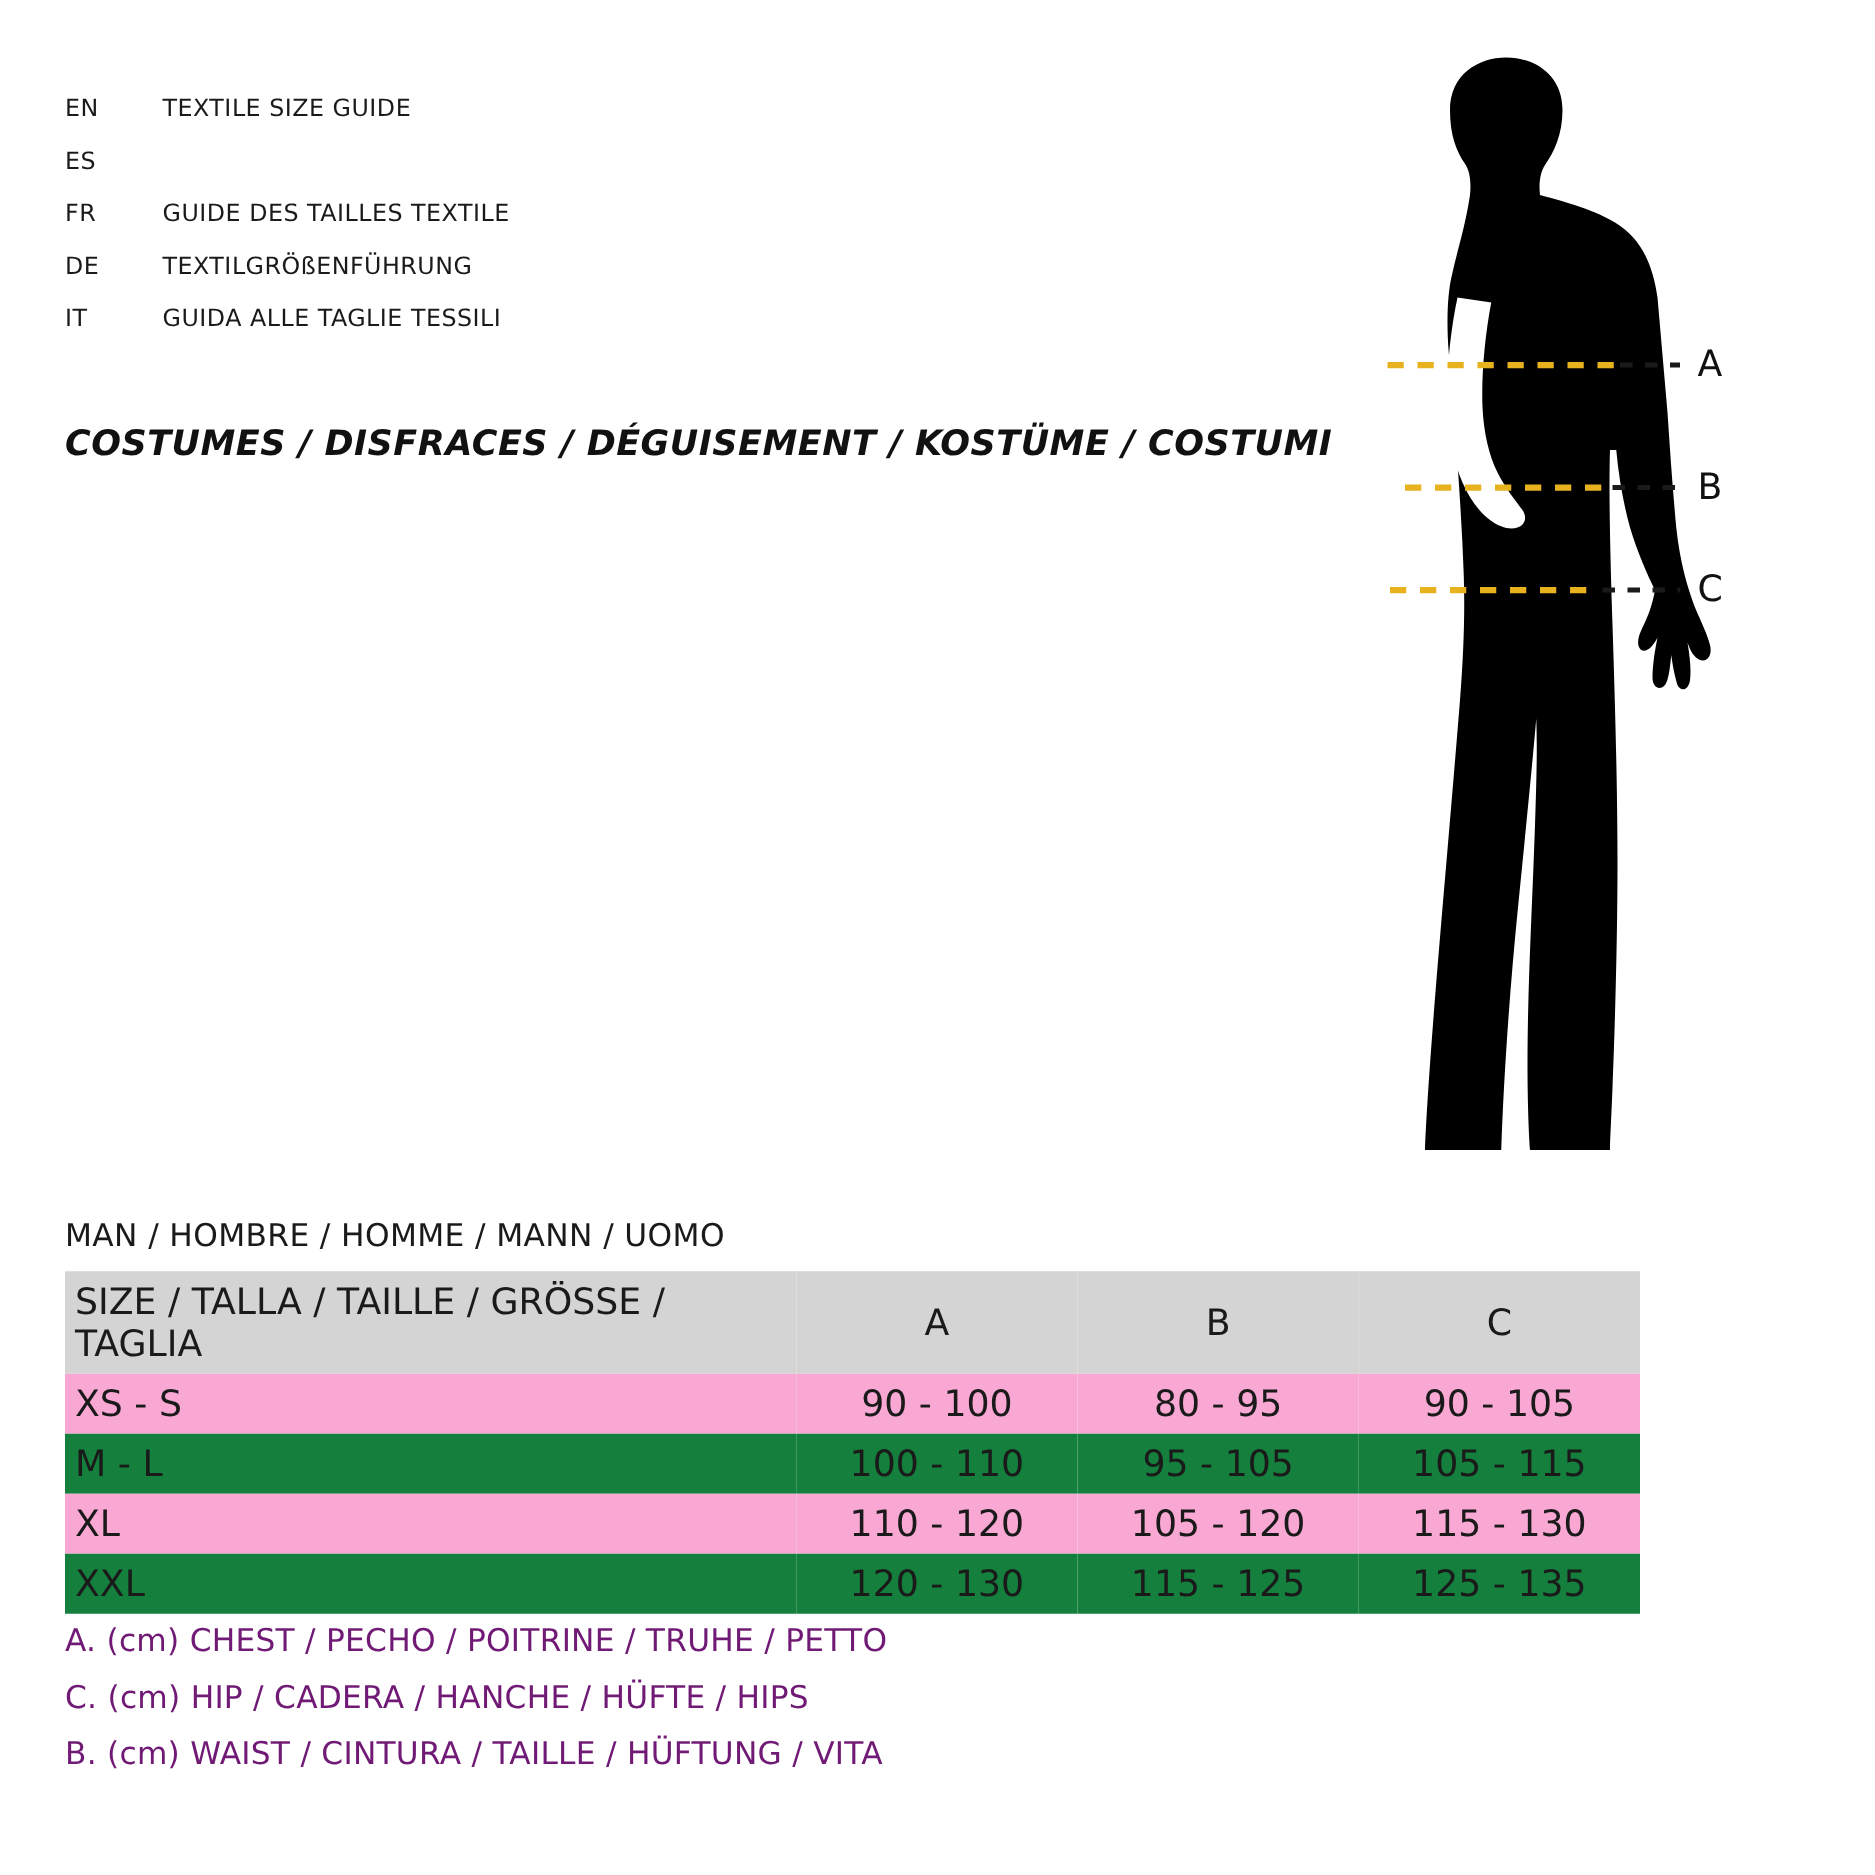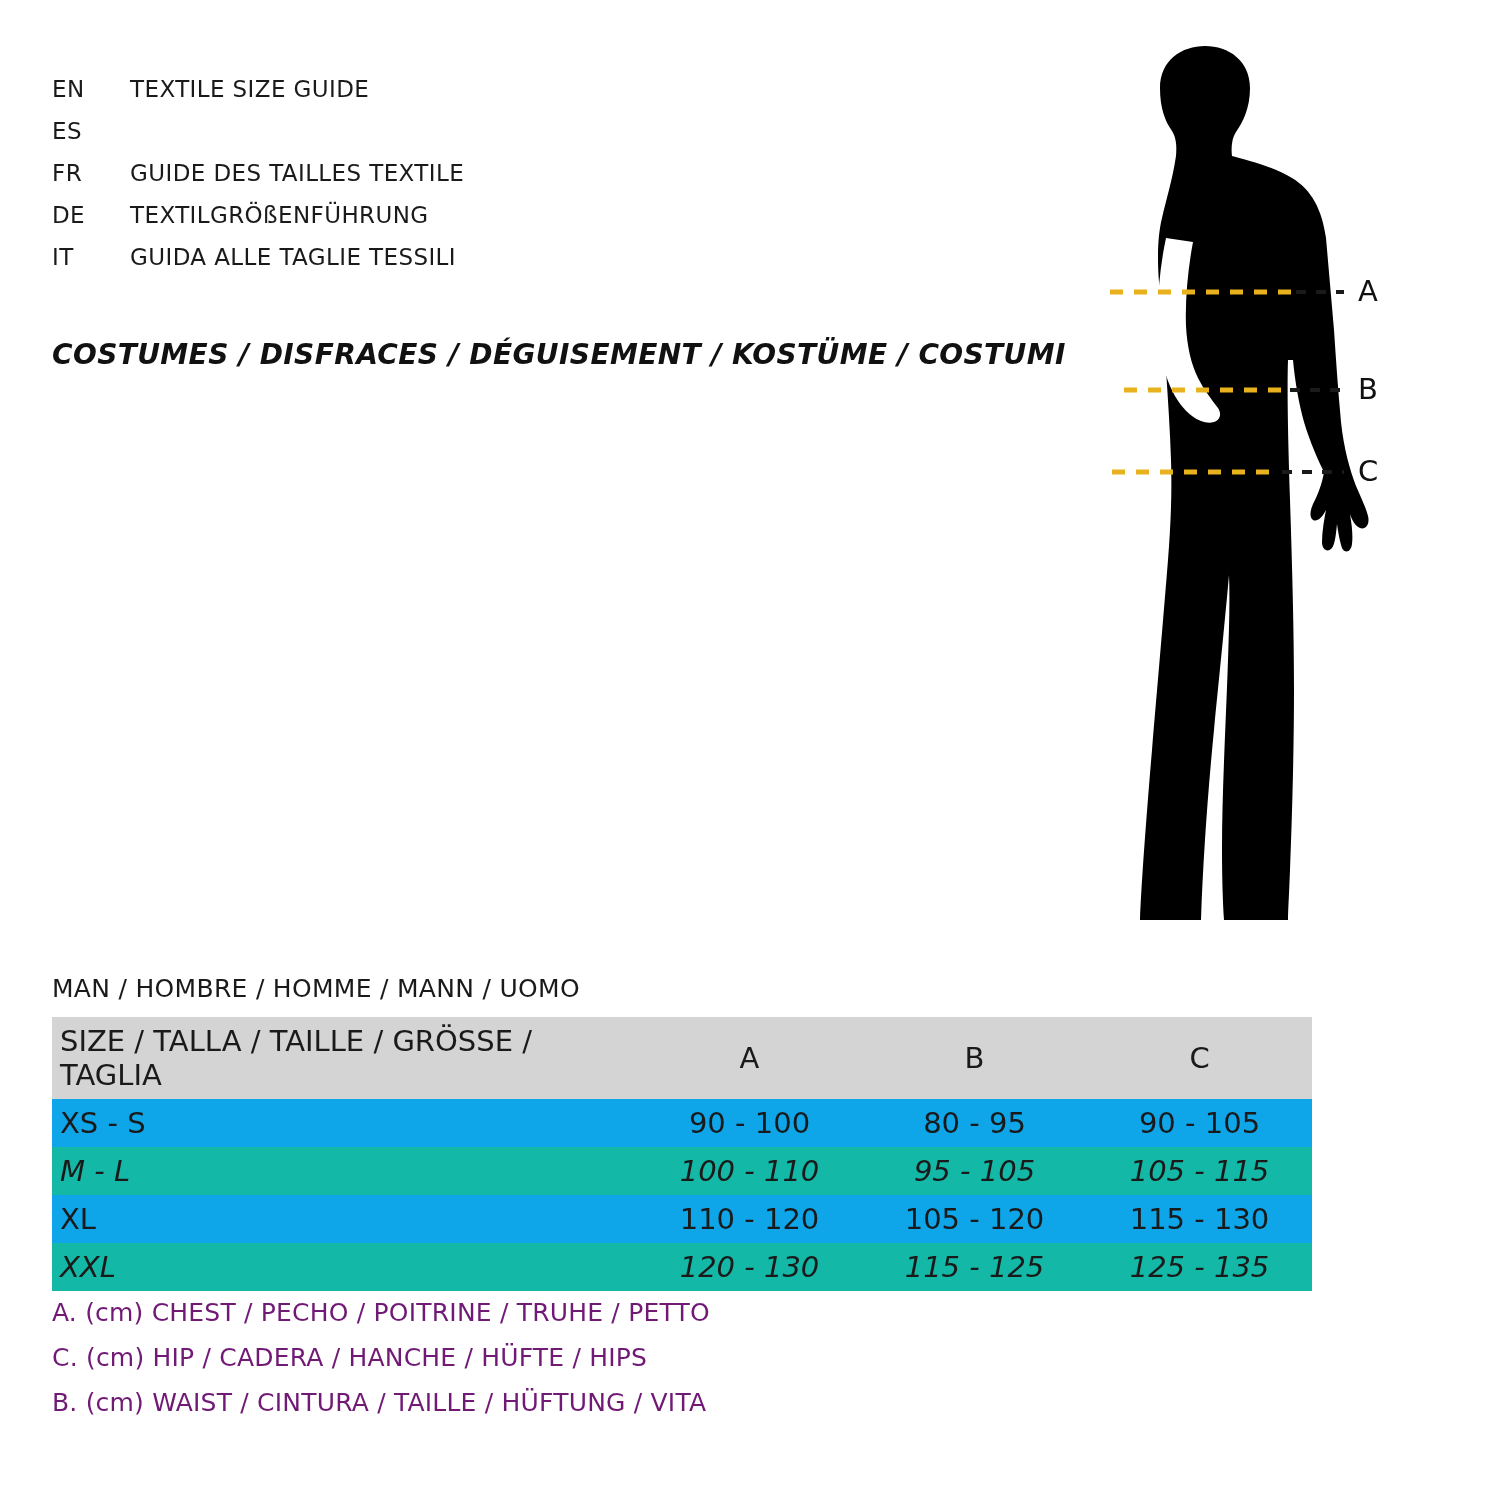--- a/index.html
+++ b/index.html
@@ -21,21 +21,21 @@
   .lang-block {
     position: absolute;
     left: 52px;
     top: 76px;
     width: 980px;
   }
   .lang-row {
     display: flex;
     align-items: baseline;
     height: 42px;
-    font-size: 23px;
+    font-size: 19px;
     letter-spacing: 0.4px;
     color: #1a1a1a;
   }
   .lang-code {
     width: 78px;
     flex: 0 0 78px;
   }
   .lang-text {
     flex: 1 1 auto;
   }
@@ -108,22 +108,22 @@
   table.size-table thead th.col-head {
     text-align: center;
   }
   table.size-table tbody td.size-cell {
     text-align: left;
     padding-left: 8px;
   }
   table.size-table tbody td.val-cell {
     text-align: center;
   }
-  table.size-table tbody tr.odd  td { background: #0ea5e9; }
-  table.size-table tbody tr.even td { background: #14b8a6; font-style: italic; }
+  table.size-table tbody tr.odd  td { background: #f9a8d4; }
+  table.size-table tbody tr.even td { background: #15803d; }
 
   
   .legend {
     position: absolute;
     left: 52px;
     top: 1290px;
     width: 1100px;
   }
   .legend-row {
     font-size: 25px;

